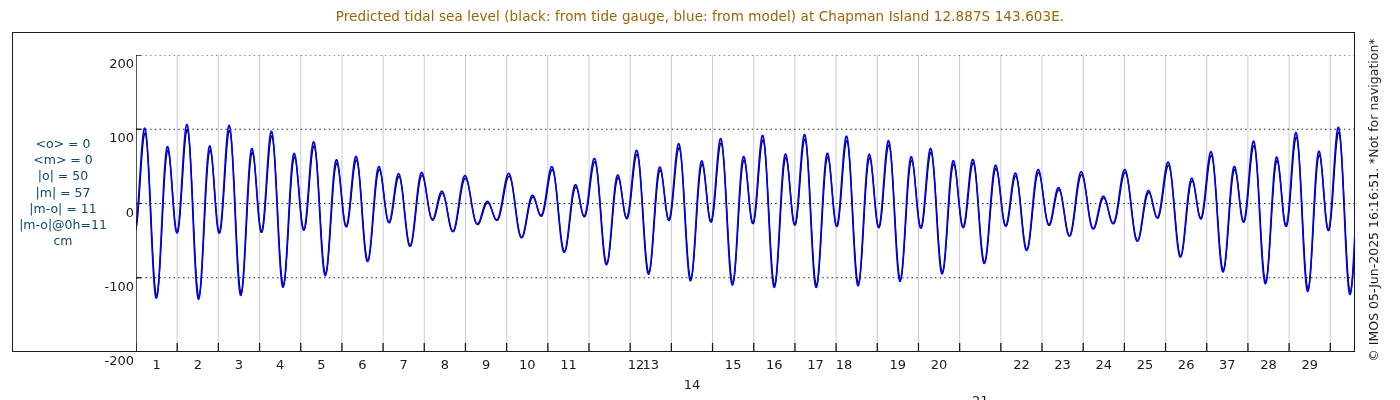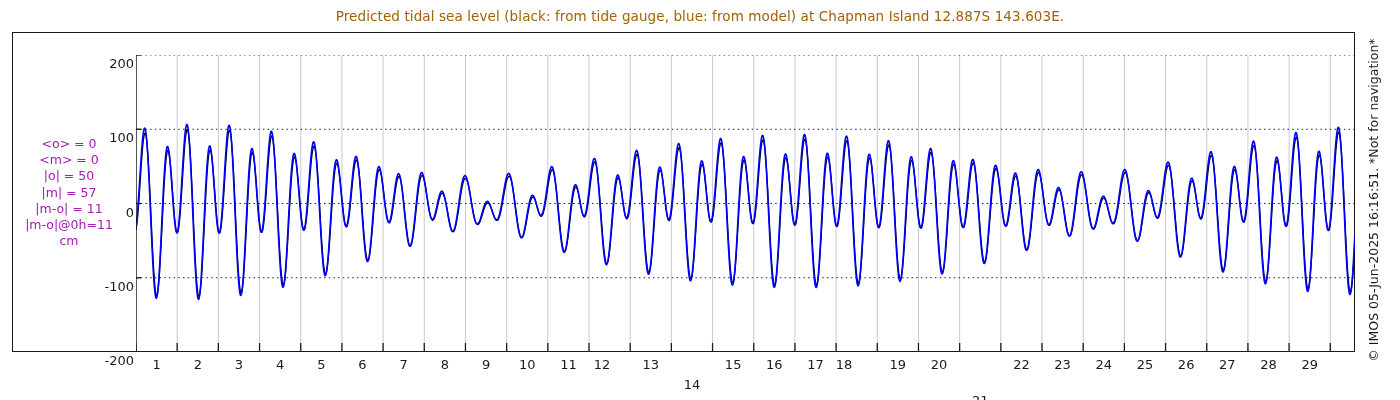--- a/index.html
+++ b/index.html
@@ -51,27 +51,27 @@
   }
   #plot-svg {
     position: absolute;
     left: 0; top: 0;
     width: 1219px;
     height: 297px;
     display: block;
   }
   #stats-block {
     position: absolute;
-    left: 10px;
+    left: 4px;
     top: 136px;
     width: 118px;
     text-align: center;
     font-size: 12.5px;
     line-height: 16.2px;
-    color: #a21caf;
+    color: #0c4a6e;
     white-space: nowrap;
   }
   #stats-block div { white-space: nowrap; }
   .ytick-label {
     position: absolute;
     right: 0;
     transform: translateY(-50%);
     font-size: 13px;
     color: #1a1a1a;
     white-space: nowrap;
@@ -243,36 +243,36 @@
       <div class="xtick-label" style="left: 61.7736px;">2</div>
       <div class="xtick-label" style="left: 102.956px;">3</div>
       <div class="xtick-label" style="left: 144.139px;">4</div>
       <div class="xtick-label" style="left: 185.321px;">5</div>
       <div class="xtick-label" style="left: 226.503px;">6</div>
       <div class="xtick-label" style="left: 267.686px;">7</div>
       <div class="xtick-label" style="left: 308.868px;">8</div>
       <div class="xtick-label" style="left: 350.051px;">9</div>
       <div class="xtick-label" style="left: 391.233px;">10</div>
       <div class="xtick-label" style="left: 432.416px;">11</div>
-      <div class="xtick-label" style="left: 466px;">12</div>
+      <div class="xtick-label" style="left: 500px;">12</div>
       <div class="xtick-label" style="left: 514.78px;">13</div>
       <div class="xtick-label" style="left: 555.963px; margin-top: 20px;">14</div>
       <div class="xtick-label" style="left: 597.145px;">15</div>
       <div class="xtick-label" style="left: 638.328px;">16</div>
       <div class="xtick-label" style="left: 679.51px;">17</div>
       <div class="xtick-label" style="left: 708px;">18</div>
       <div class="xtick-label" style="left: 761.875px;">19</div>
       <div class="xtick-label" style="left: 803.057px;">20</div>
       <div class="xtick-label" style="left: 844.24px; margin-top: 36px;">21</div>
       <div class="xtick-label" style="left: 885.422px;">22</div>
       <div class="xtick-label" style="left: 926.605px;">23</div>
       <div class="xtick-label" style="left: 967.787px;">24</div>
       <div class="xtick-label" style="left: 1008.97px;">25</div>
       <div class="xtick-label" style="left: 1050.15px;">26</div>
-      <div class="xtick-label" style="left: 1091.33px;">27</div>
+      <div class="xtick-label" style="left: 1091.33px;">37</div>
       <div class="xtick-label" style="left: 1132.52px;">28</div>
       <div class="xtick-label" style="left: 1173.7px;">29</div>
     </div>
 
 
   <div id="credit">
     <span>© IMOS 05-Jun-2025 16:16:51. *Not for navigation*</span>
   </div>
 
 </div>

